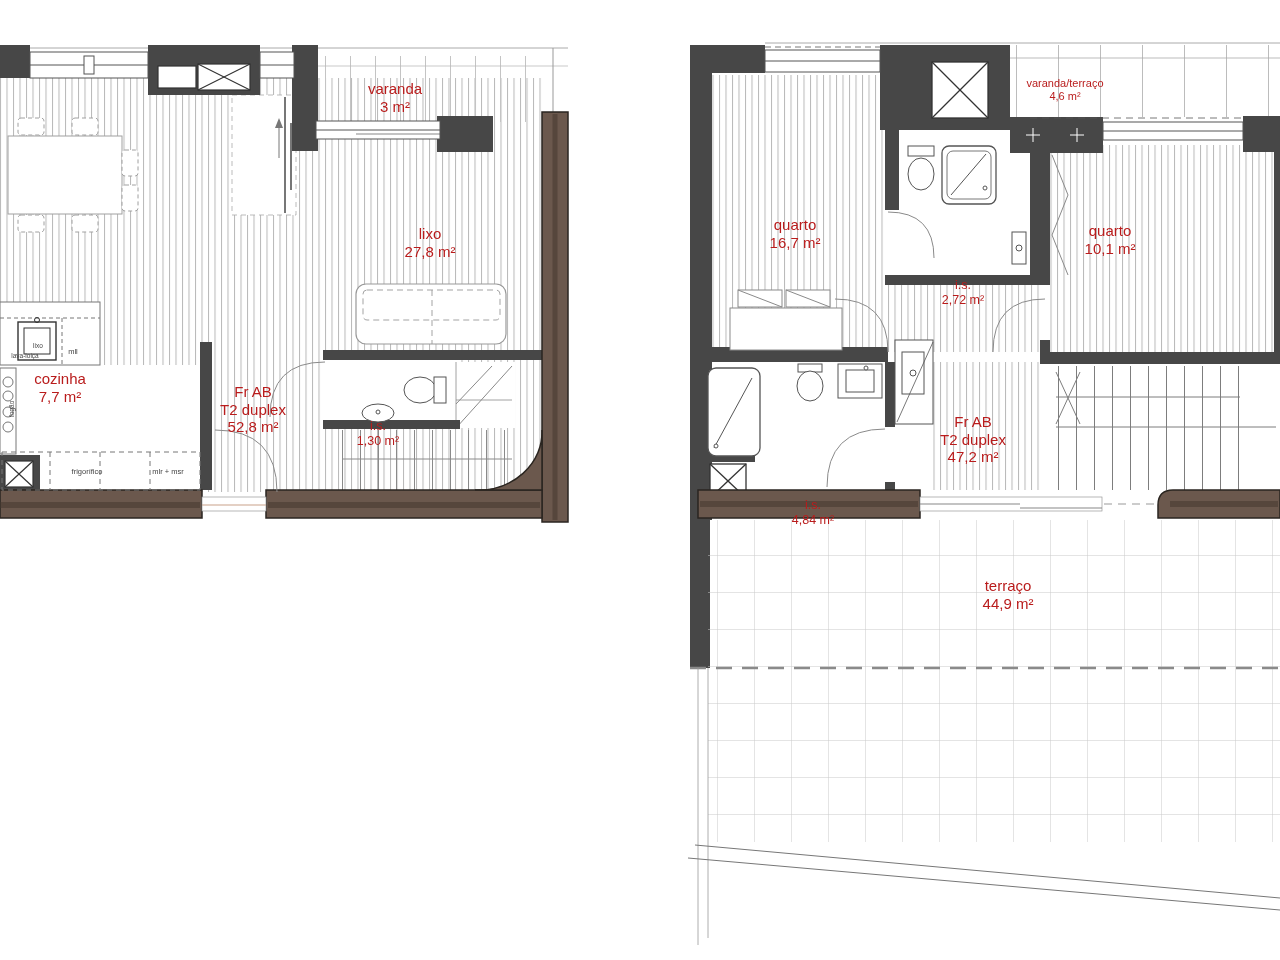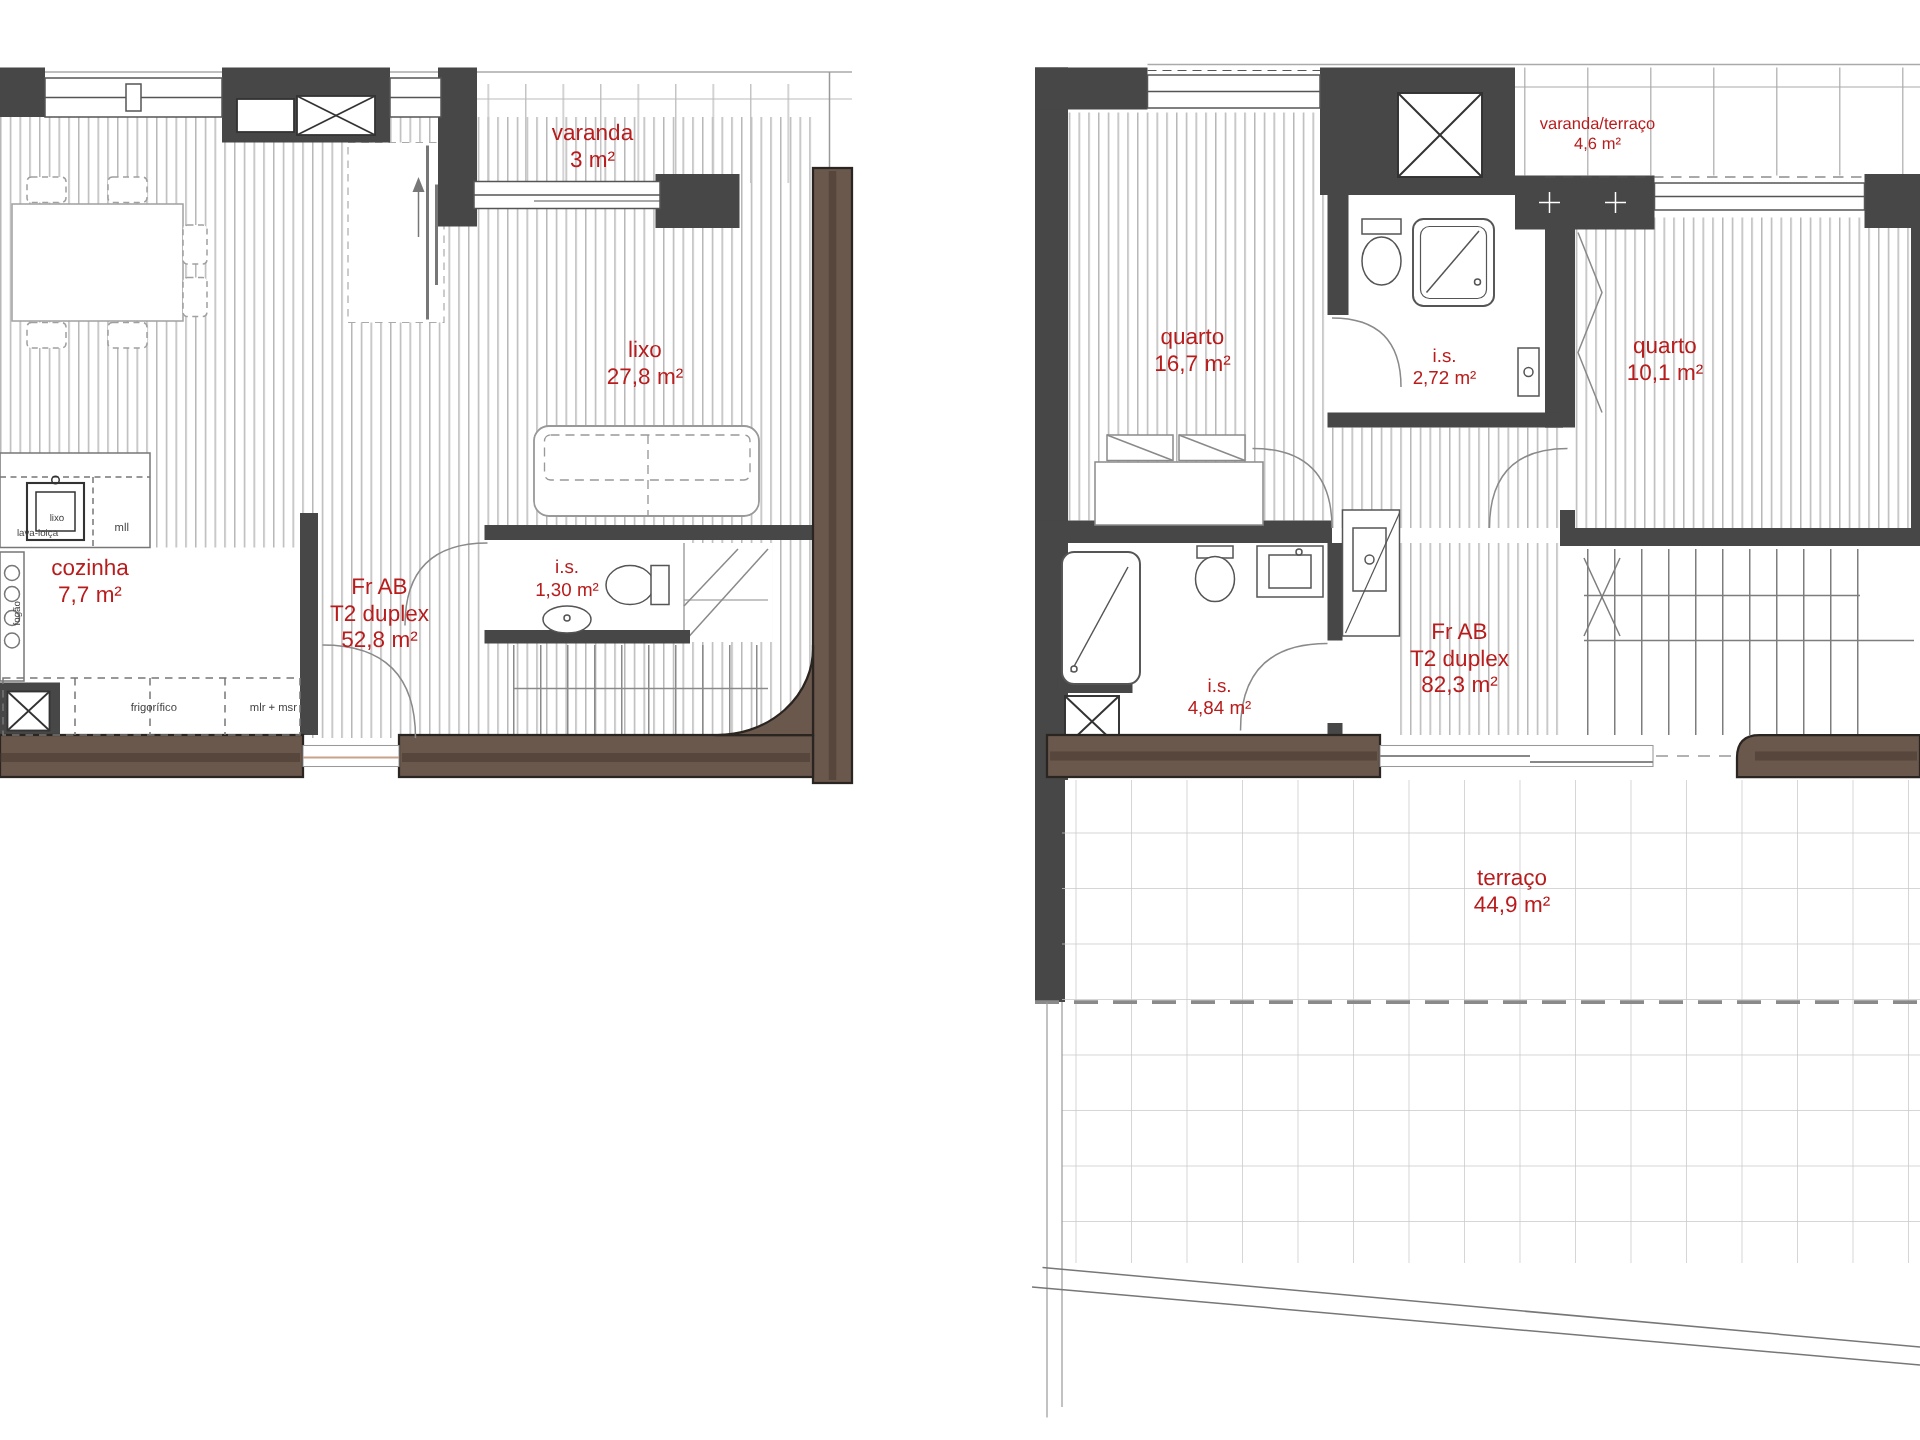--- a/index.html
+++ b/index.html
@@ -3,22 +3,22 @@
 <meta charset="utf-8">
 <style>
   html,body{margin:0;padding:0;background:#ffffff;}
   #canvas{position:relative;width:1280px;height:960px;background:#ffffff;overflow:hidden;
           font-family:"Liberation Sans", sans-serif;}
   svg{position:absolute;}
   .lbl{position:absolute;text-align:center;color:#b91c1c;pointer-events:none;line-height:1.18;}
   .lbl span{display:block;}
   .room{font-size:15px;}
   .unit{font-size:15px;}
-  .is{font-size:12.5px;}
-  .tiny{font-size:7.5px;color:#444;text-align:right;}
+  .is{font-size:12.5px;margin-top:48px;}
+  .tiny{font-size:7.5px;color:#444;}
   .tiny6{font-size:6.5px;color:#444;}
   #watermark{position:absolute;left:60px;top:412px;font-size:118px;font-weight:bold;
              color:#8a8178;opacity:0.22;letter-spacing:5px;white-space:nowrap;pointer-events:none;}
   .rot{transform:rotate(-90deg);transform-origin:center center;}
 </style>
 </head>
 <body>
 
 <div id="canvas">
 
@@ -382,20 +382,20 @@
   <span>quarto</span>
       <span>10,1 m²</span>
 </div>
 <div class="lbl is" style="left:773px;top:450px;width:80px">
   <span>i.s.</span>
       <span>4,84 m²</span>
 </div>
 <div class="lbl unit" style="left:923px;top:413px;width:100px">
   <span>Fr AB</span>
       <span>T2 duplex</span>
-      <span>82,3 m²</span>
+      <span>47,2 m²</span>
 </div>
 <div class="lbl room" style="left:948px;top:577px;width:120px">
   <span>terraço</span>
       <span>44,9 m²</span>
 </div>
 
 </div>
 
 </body></html>

